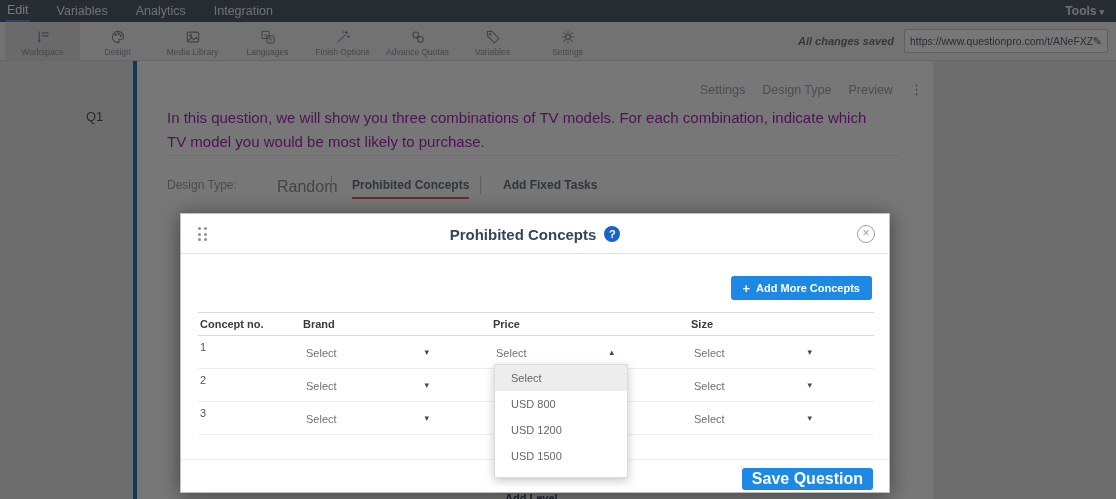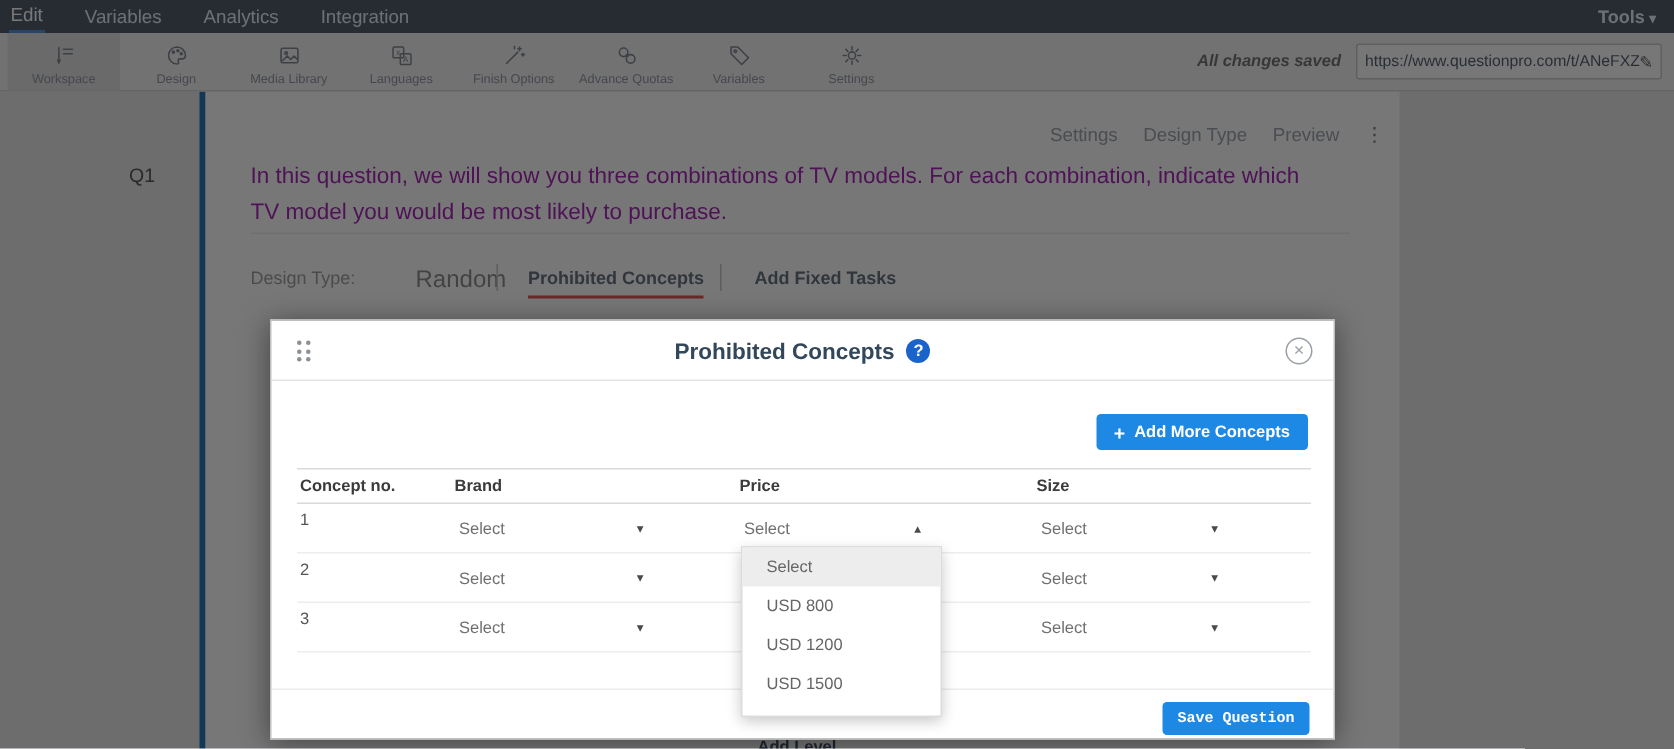--- a/index.html
+++ b/index.html
@@ -91,22 +91,22 @@
   .sel .sel-text { position:absolute; left:3px; top:1px; font-size:11px; color:#707070; }
   .sel .caret { position:absolute; right:2px; top:1px; font-size:9px; color:#4a4a4a; }
 
   .price-dropdown { position:absolute; left:313px; top:150px; width:134px; height:114px;
     background:#ffffff; border:1px solid #dcdcdc; box-shadow:0 3px 9px rgba(0,0,0,0.22); z-index:6; }
   .dd-item { height:26px; line-height:26px; padding-left:16px; font-size:11px; color:#666666; cursor:pointer; }
   .dd-item.highlight { background:#ededed; }
 
   .modal-footer-line { position:absolute; left:0; right:0; top:245px; border-top:1px solid #ededed; }
   .save-btn { position:absolute; right:16px; top:254px; height:22px; background:#1e88e5; color:#ffffff;
-    border:none; border-radius:3px; font-size:10px; font-weight:700; padding:0 10px; cursor:pointer;
-    font-family:Liberation Mono, monospace; }
+    border:none; border-radius:3px; font-size:16px; font-weight:700; padding:0 10px; cursor:pointer;
+    font-family:Liberation Sans, sans-serif; }
 </style>
 </head>
 <body>
 
 <div class="topnav">
   <span class="nav-item active">Edit</span>
   <span class="nav-item">Variables</span>
   <span class="nav-item">Analytics</span>
   <span class="nav-item">Integration</span>
   <span class="tools"><span>Tools</span><span class="caret">▾</span></span>

